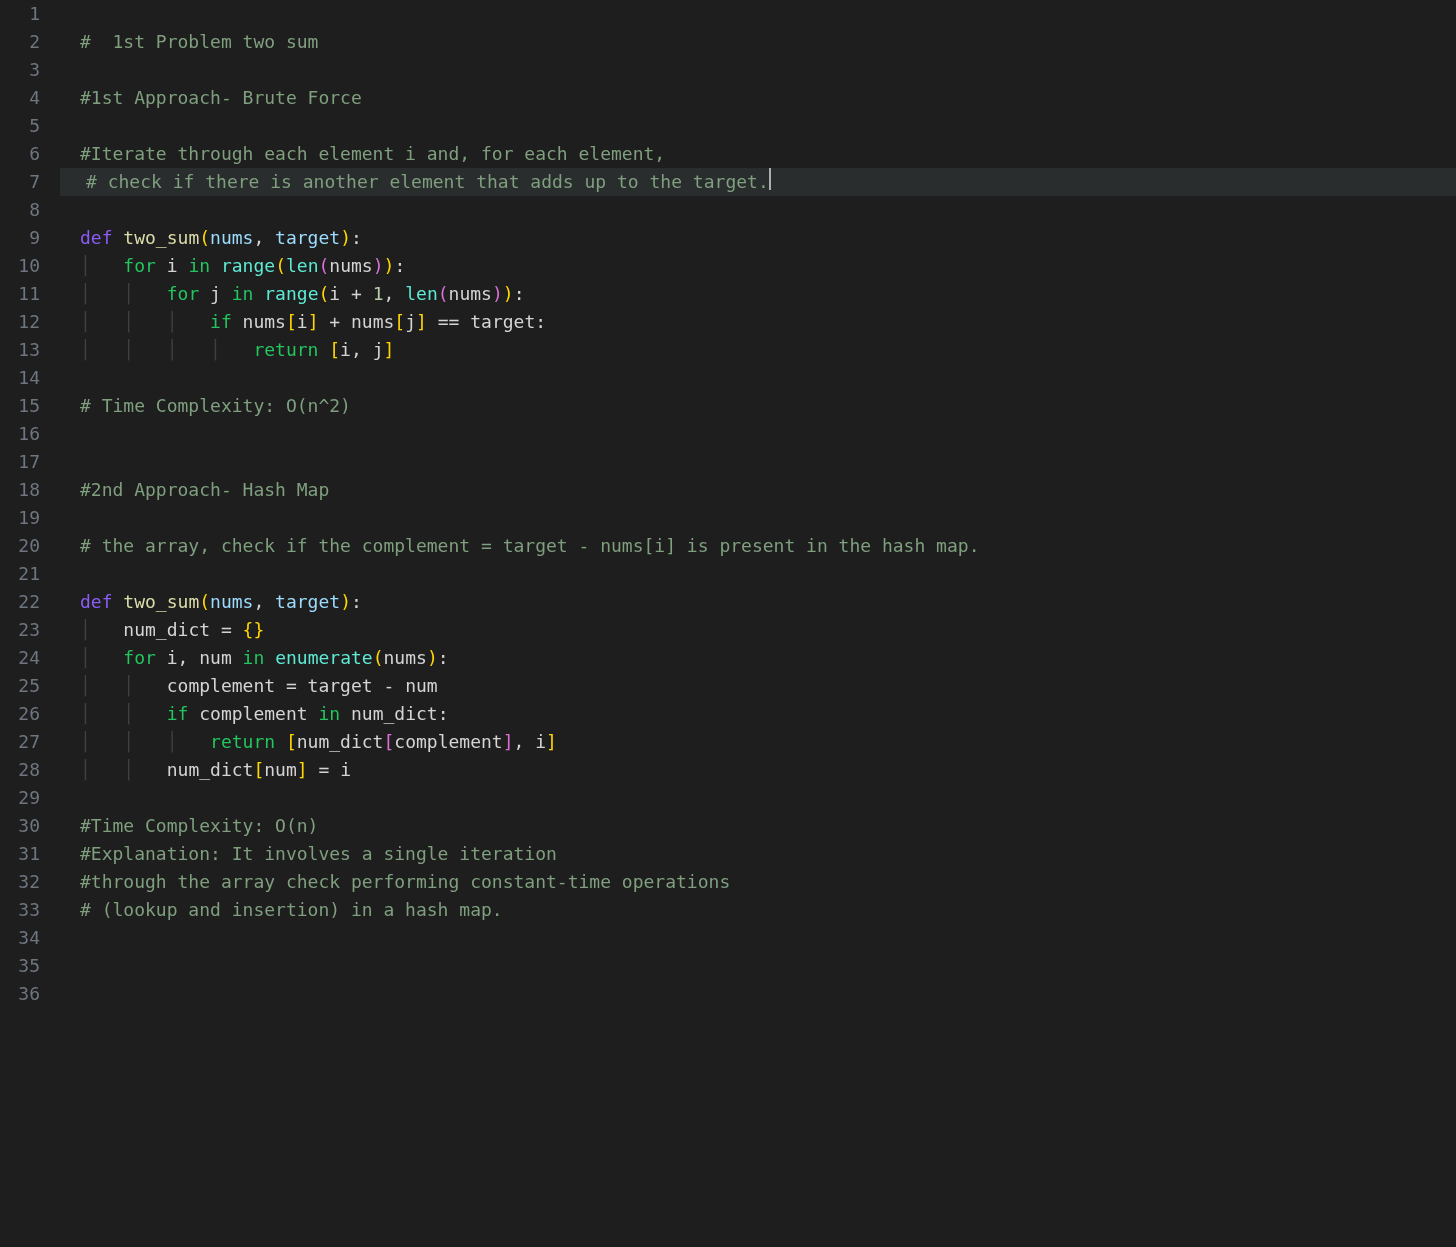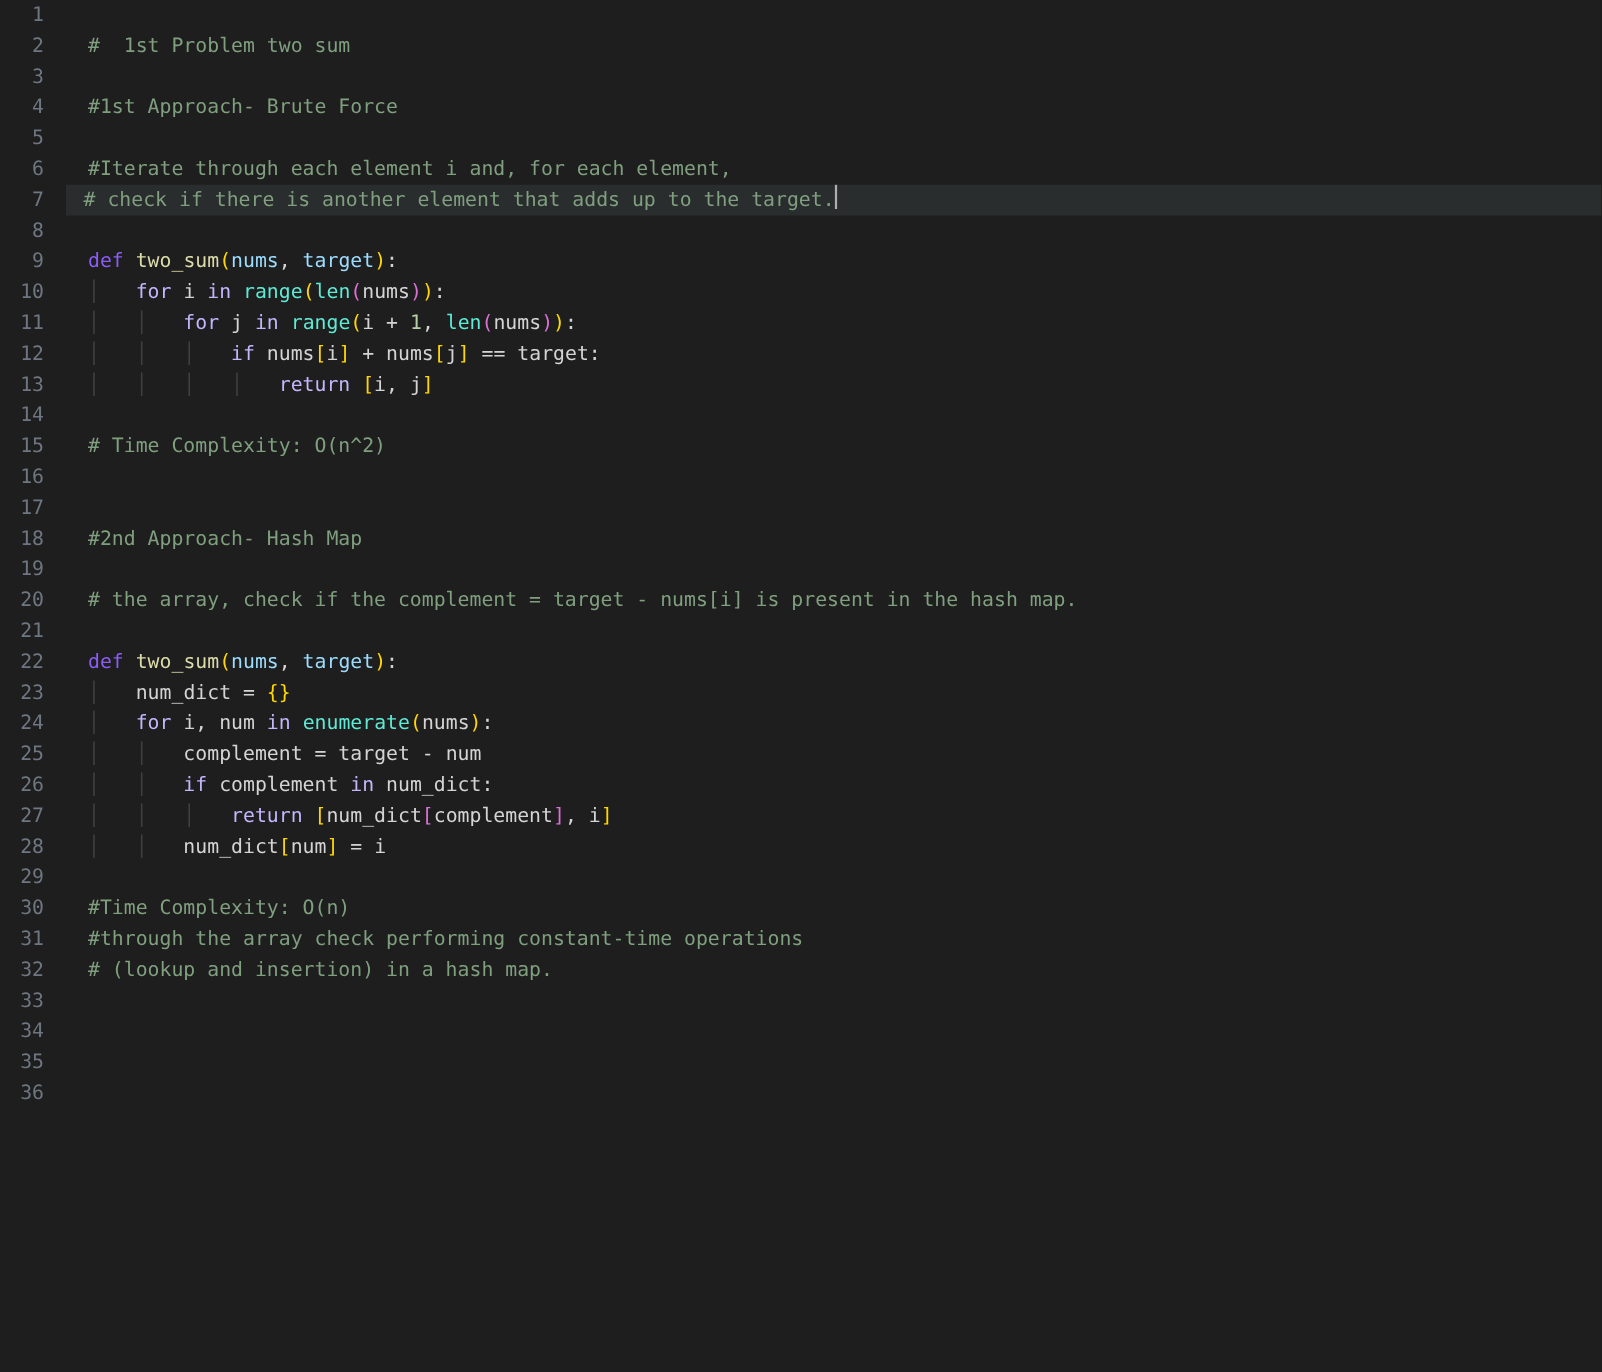--- a/index.html
+++ b/index.html
@@ -37,37 +37,37 @@
       padding-left: 20px;
     }
     .code-line {
       height: 28px;
       white-space: pre;
     }
     .code-line.highlighted {
       background-color: #2a2d2e;
       position: relative;
       margin-left: -20px;
-      padding-left: 16px;
+      padding-left: 26px;
     }
     .cursor {
       display: inline-block;
       width: 2px;
       height: 22px;
       background-color: #aeafad;
       vertical-align: text-bottom;
       margin-bottom: 2px;
     }
     .indent-guide {
       color: #404040;
     }
     
     .comment { color: #7f9f7f; }
     .keyword { color: #8b5cf6; }
-    .control { color: #c4b5fd; }
+    .control { color: #22c55e; }
     .funcname { color: #dcdcaa; }
     .builtin { color: #5eead4; }
     .param { color: #9cdcfe; }
     .variable { color: #d4d4d4; }
     .number { color: #b5cea8; }
     .operator { color: #d4d4d4; }
     .paren { color: #ffd700; }
     .paren2 { color: #da70d6; }
     .punct { color: #d4d4d4; }
   </style>
@@ -137,17 +137,18 @@
       <div class="code-line"></div>
       <div class="code-line"><span class="keyword">def</span><span> </span><span class="funcname">two_sum</span><span class="paren">(</span><span class="param">nums</span><span class="punct">,</span><span> </span><span class="param">target</span><span class="paren">)</span><span class="punct">:</span></div>
       <div class="code-line"><span class="indent-guide">│   </span><span class="variable">num_dict</span><span> </span><span class="operator">=</span><span> </span><span class="paren">{</span><span class="paren">}</span></div>
       <div class="code-line"><span class="indent-guide">│   </span><span class="control">for</span><span> </span><span class="variable">i</span><span class="punct">,</span><span> </span><span class="variable">num</span><span> </span><span class="control">in</span><span> </span><span class="builtin">enumerate</span><span class="paren">(</span><span class="variable">nums</span><span class="paren">)</span><span class="punct">:</span></div>
       <div class="code-line"><span class="indent-guide">│   │   </span><span class="variable">complement</span><span> </span><span class="operator">=</span><span> </span><span class="variable">target</span><span> </span><span class="operator">-</span><span> </span><span class="variable">num</span></div>
       <div class="code-line"><span class="indent-guide">│   │   </span><span class="control">if</span><span> </span><span class="variable">complement</span><span> </span><span class="control">in</span><span> </span><span class="variable">num_dict</span><span class="punct">:</span></div>
       <div class="code-line"><span class="indent-guide">│   │   │   </span><span class="control">return</span><span> </span><span class="paren">[</span><span class="variable">num_dict</span><span class="paren2">[</span><span class="variable">complement</span><span class="paren2">]</span><span class="punct">,</span><span> </span><span class="variable">i</span><span class="paren">]</span></div>
       <div class="code-line"><span class="indent-guide">│   │   </span><span class="variable">num_dict</span><span class="paren">[</span><span class="variable">num</span><span class="paren">]</span><span> </span><span class="operator">=</span><span> </span><span class="variable">i</span></div>
       <div class="code-line"></div>
       <div class="code-line"><span class="comment">#Time Complexity: O(n)</span></div>
+      <div class="code-line"><span class="comment">#Explanation: It involves a single iteration</span></div>
       <div class="code-line"><span class="comment">#through the array check performing constant-time operations</span></div>
       <div class="code-line"><span class="comment"># (lookup and insertion) in a hash map.</span></div>
       <div class="code-line"></div>
     </div>
 </div>
 
 </body></html>

